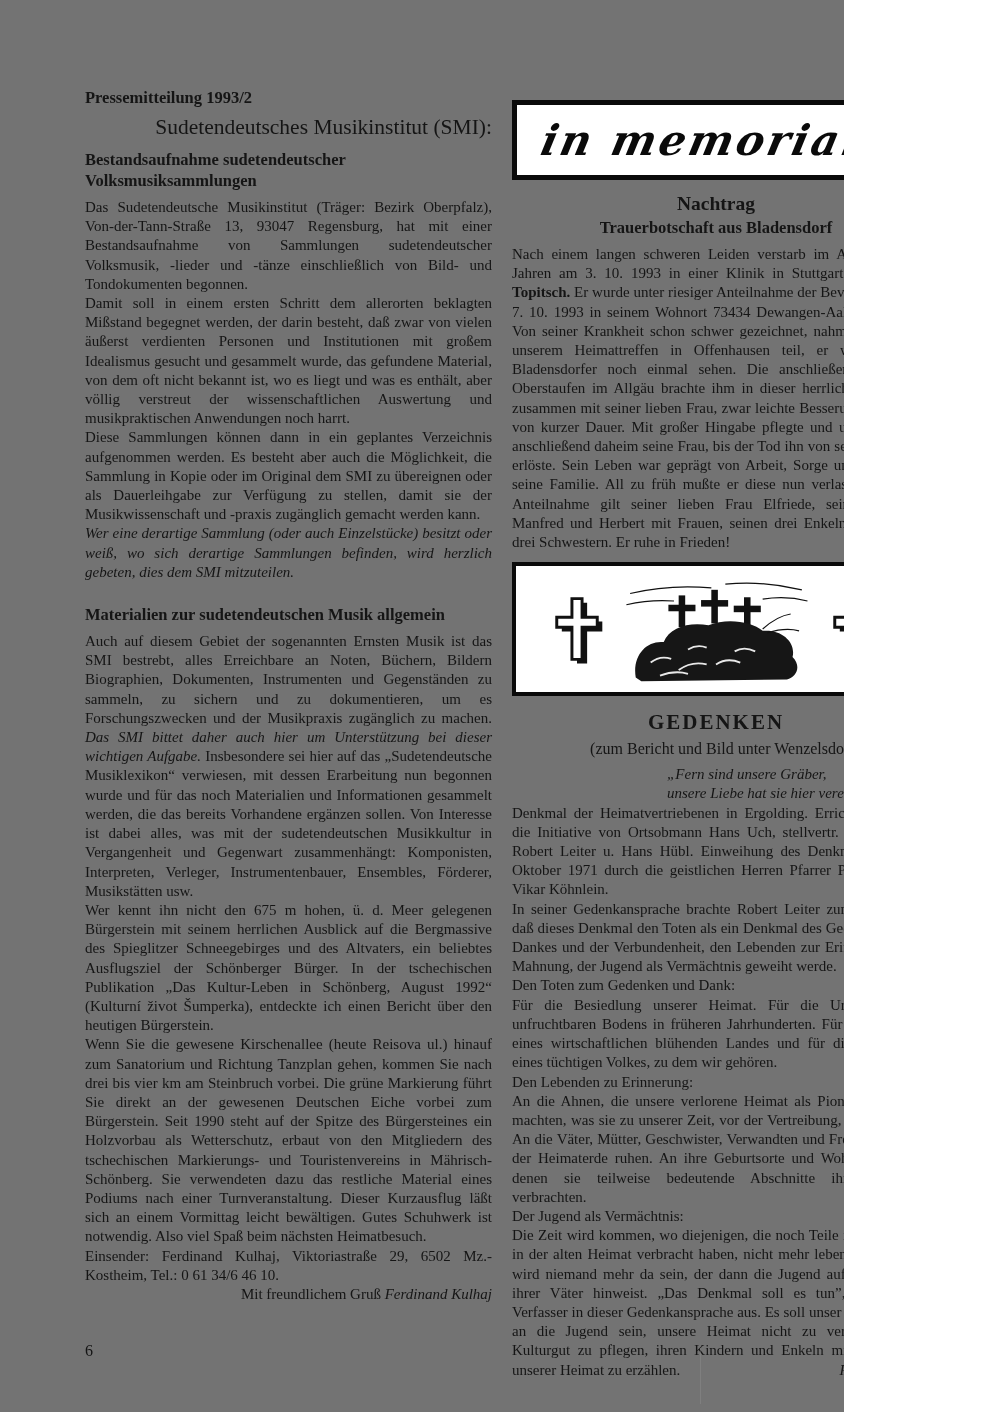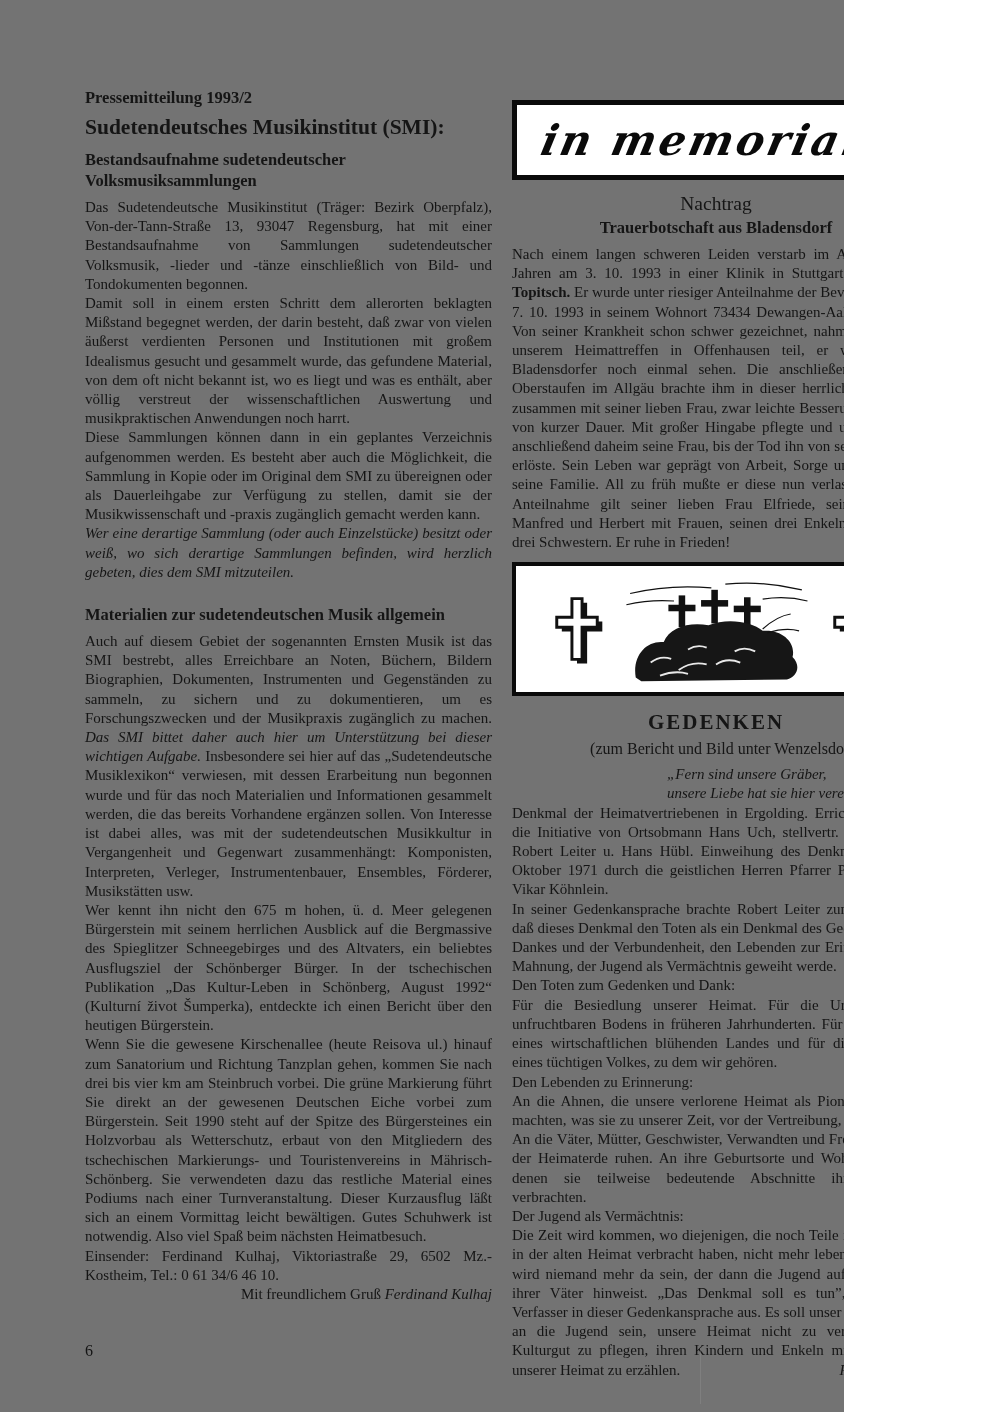--- a/index.html
+++ b/index.html
@@ -4,26 +4,26 @@
 <style>
   html,body{margin:0;padding:0;background:#ffffff;}
   #doc{position:relative;width:844px;height:1412px;background:#737373;overflow:hidden;
        font-family:"Liberation Serif","DejaVu Serif",serif;color:#151515;}
   .col{position:absolute;}
   #col-left{left:85px;top:88px;width:407px;}
   #col-right{left:512px;top:100px;width:408px;}
   .blk{margin:0;}
   .para{font-size:15px;line-height:19.2px;text-align:justify;hyphens:auto;-webkit-hyphens:auto;}
   .kicker{font-size:16.5px;font-weight:bold;margin-bottom:7px;}
-  .title{font-size:21.5px;font-weight:bold;text-align:left;margin:4px 0 9px;}
+  .title{font-size:21.5px;font-weight:normal;text-align:right;margin:4px 0 9px;}
   .subhead{font-size:16.5px;font-weight:bold;line-height:21px;}
   .gap-bot{margin-bottom:7px;}
   .gap-top-sm{margin-top:22px;}
   .gap-top-lg{margin-top:30px;}
-  .h-nachtrag{font-size:19.5px;font-weight:normal;text-align:center;margin:8px 0 3px;}
+  .h-nachtrag{font-size:19.5px;font-weight:bold;text-align:center;margin:8px 0 3px;}
   .h-trauer{font-size:16.5px;font-weight:bold;text-align:center;margin:2px 0 7px;}
   .h-gedenken{font-size:21px;font-weight:bold;letter-spacing:2px;text-align:center;margin:14px 0 5px;}
   .note{font-size:16px;text-align:right;margin-bottom:7px;}
   .quote{font-size:15px;line-height:19.2px;font-style:italic;margin-left:38%;}
   .quote .ln{white-space:nowrap;}
   .right{text-align:right;}
   .sig{font-size:15px;line-height:19.2px;font-style:italic;text-align:right;margin-top:-19.2px;}
   .em{font-style:italic;}
   .b{font-weight:bold;}
   #memoriam-box{height:70px;border:5px solid #0a0a0a;display:flex;align-items:center;justify-content:center;

